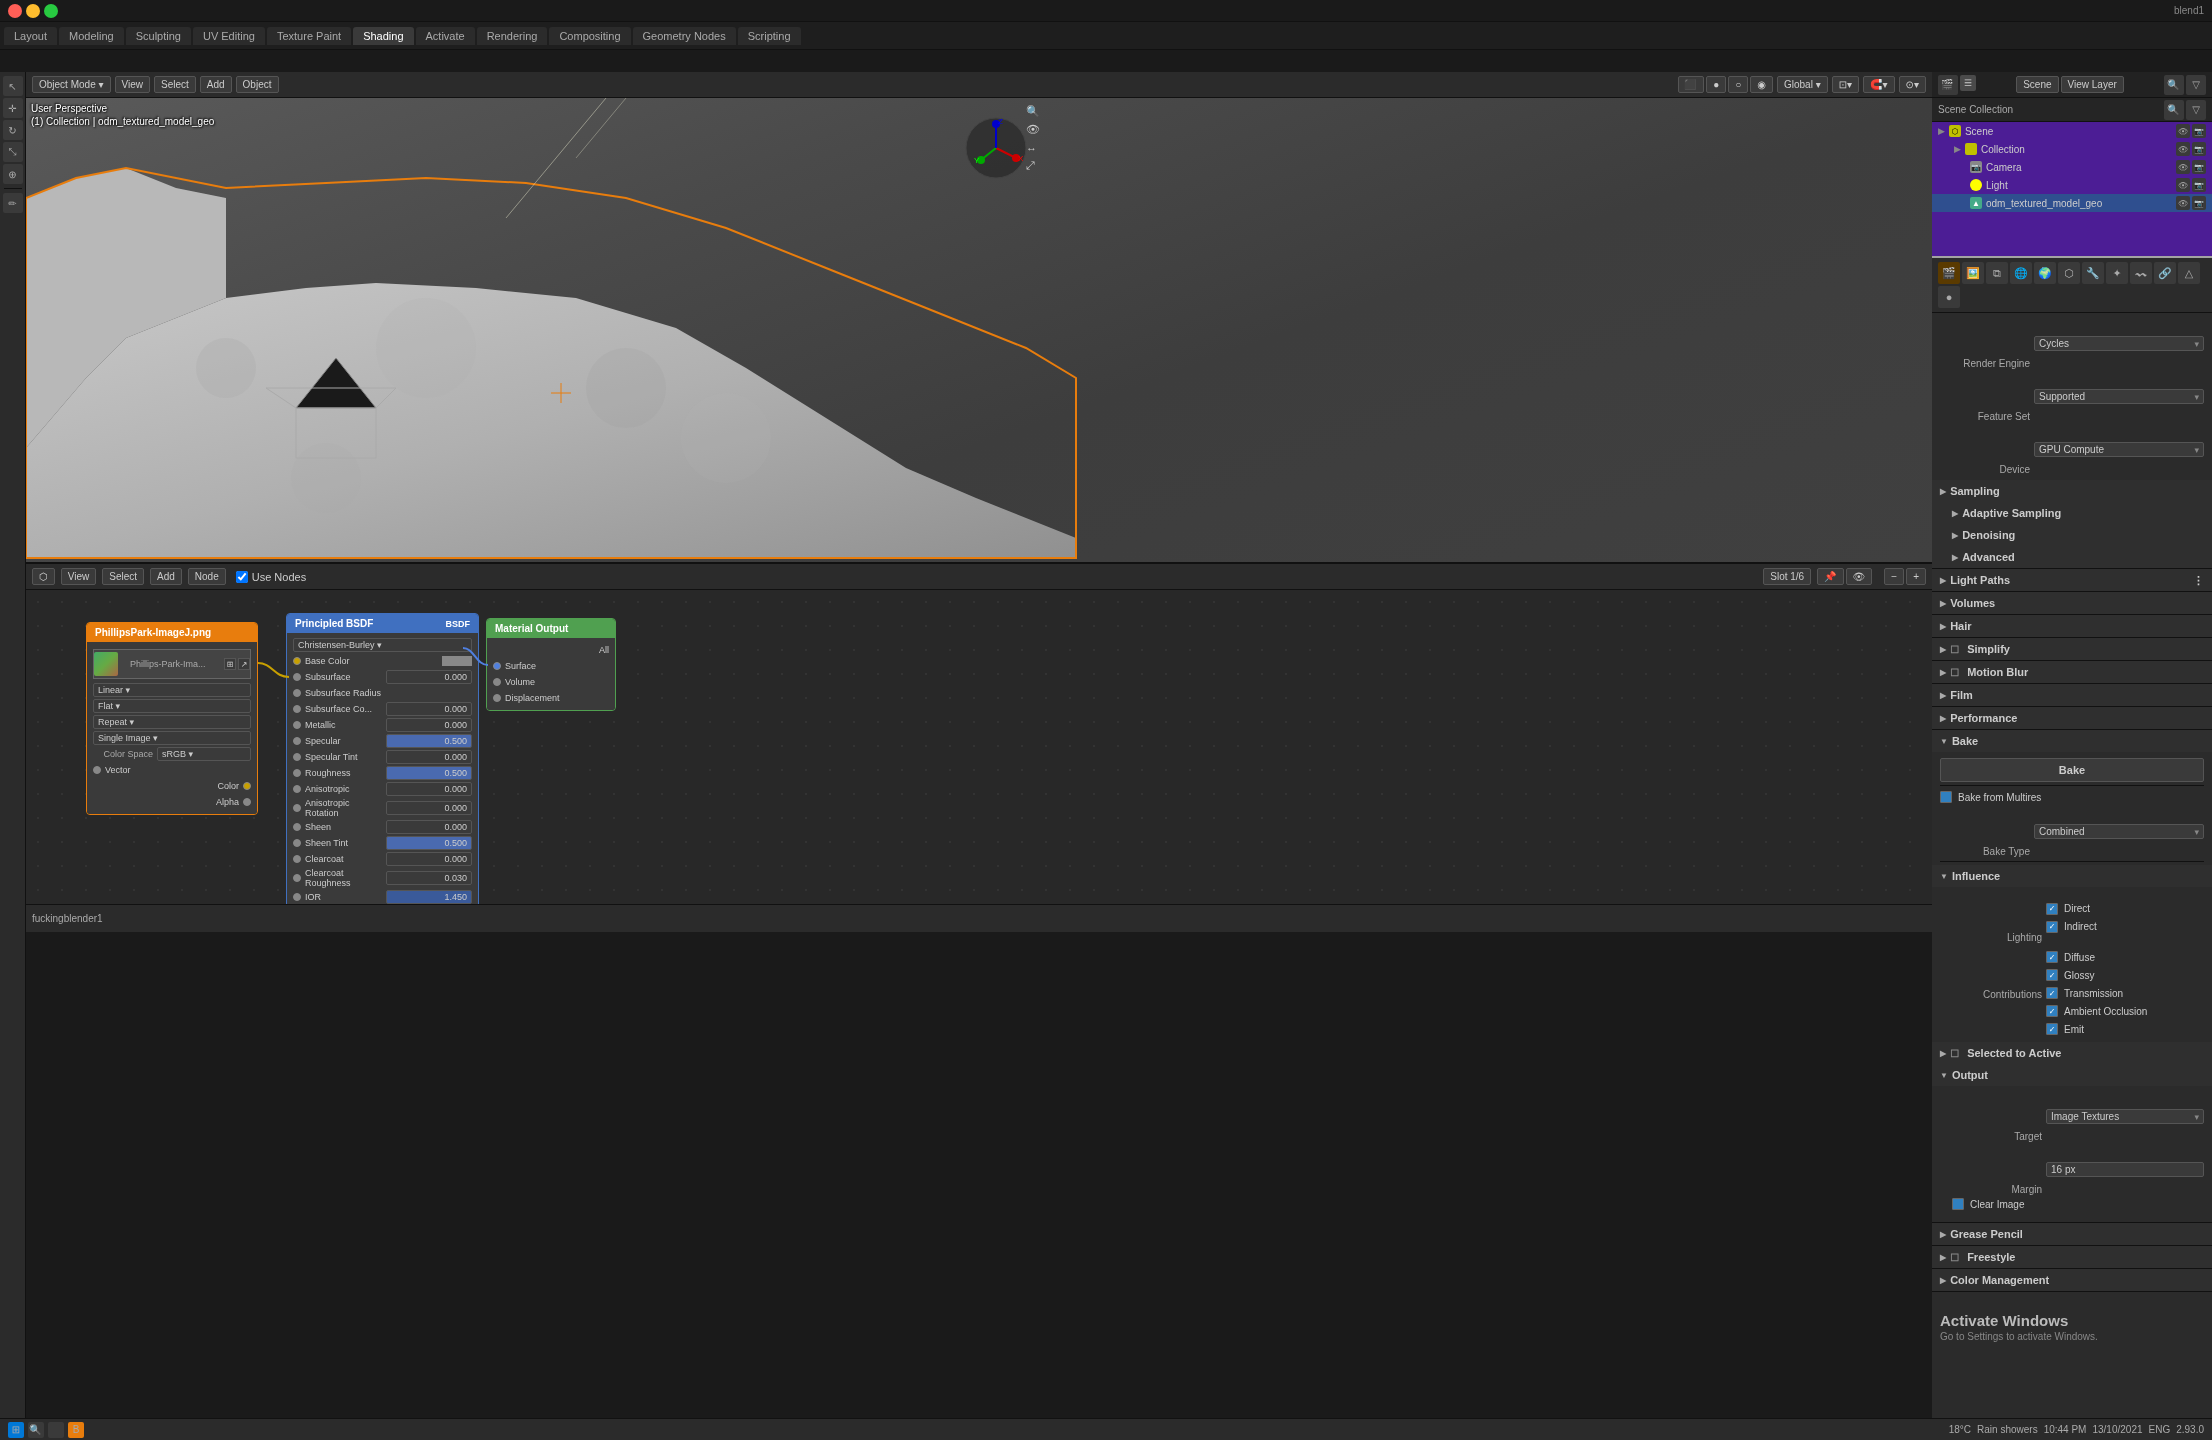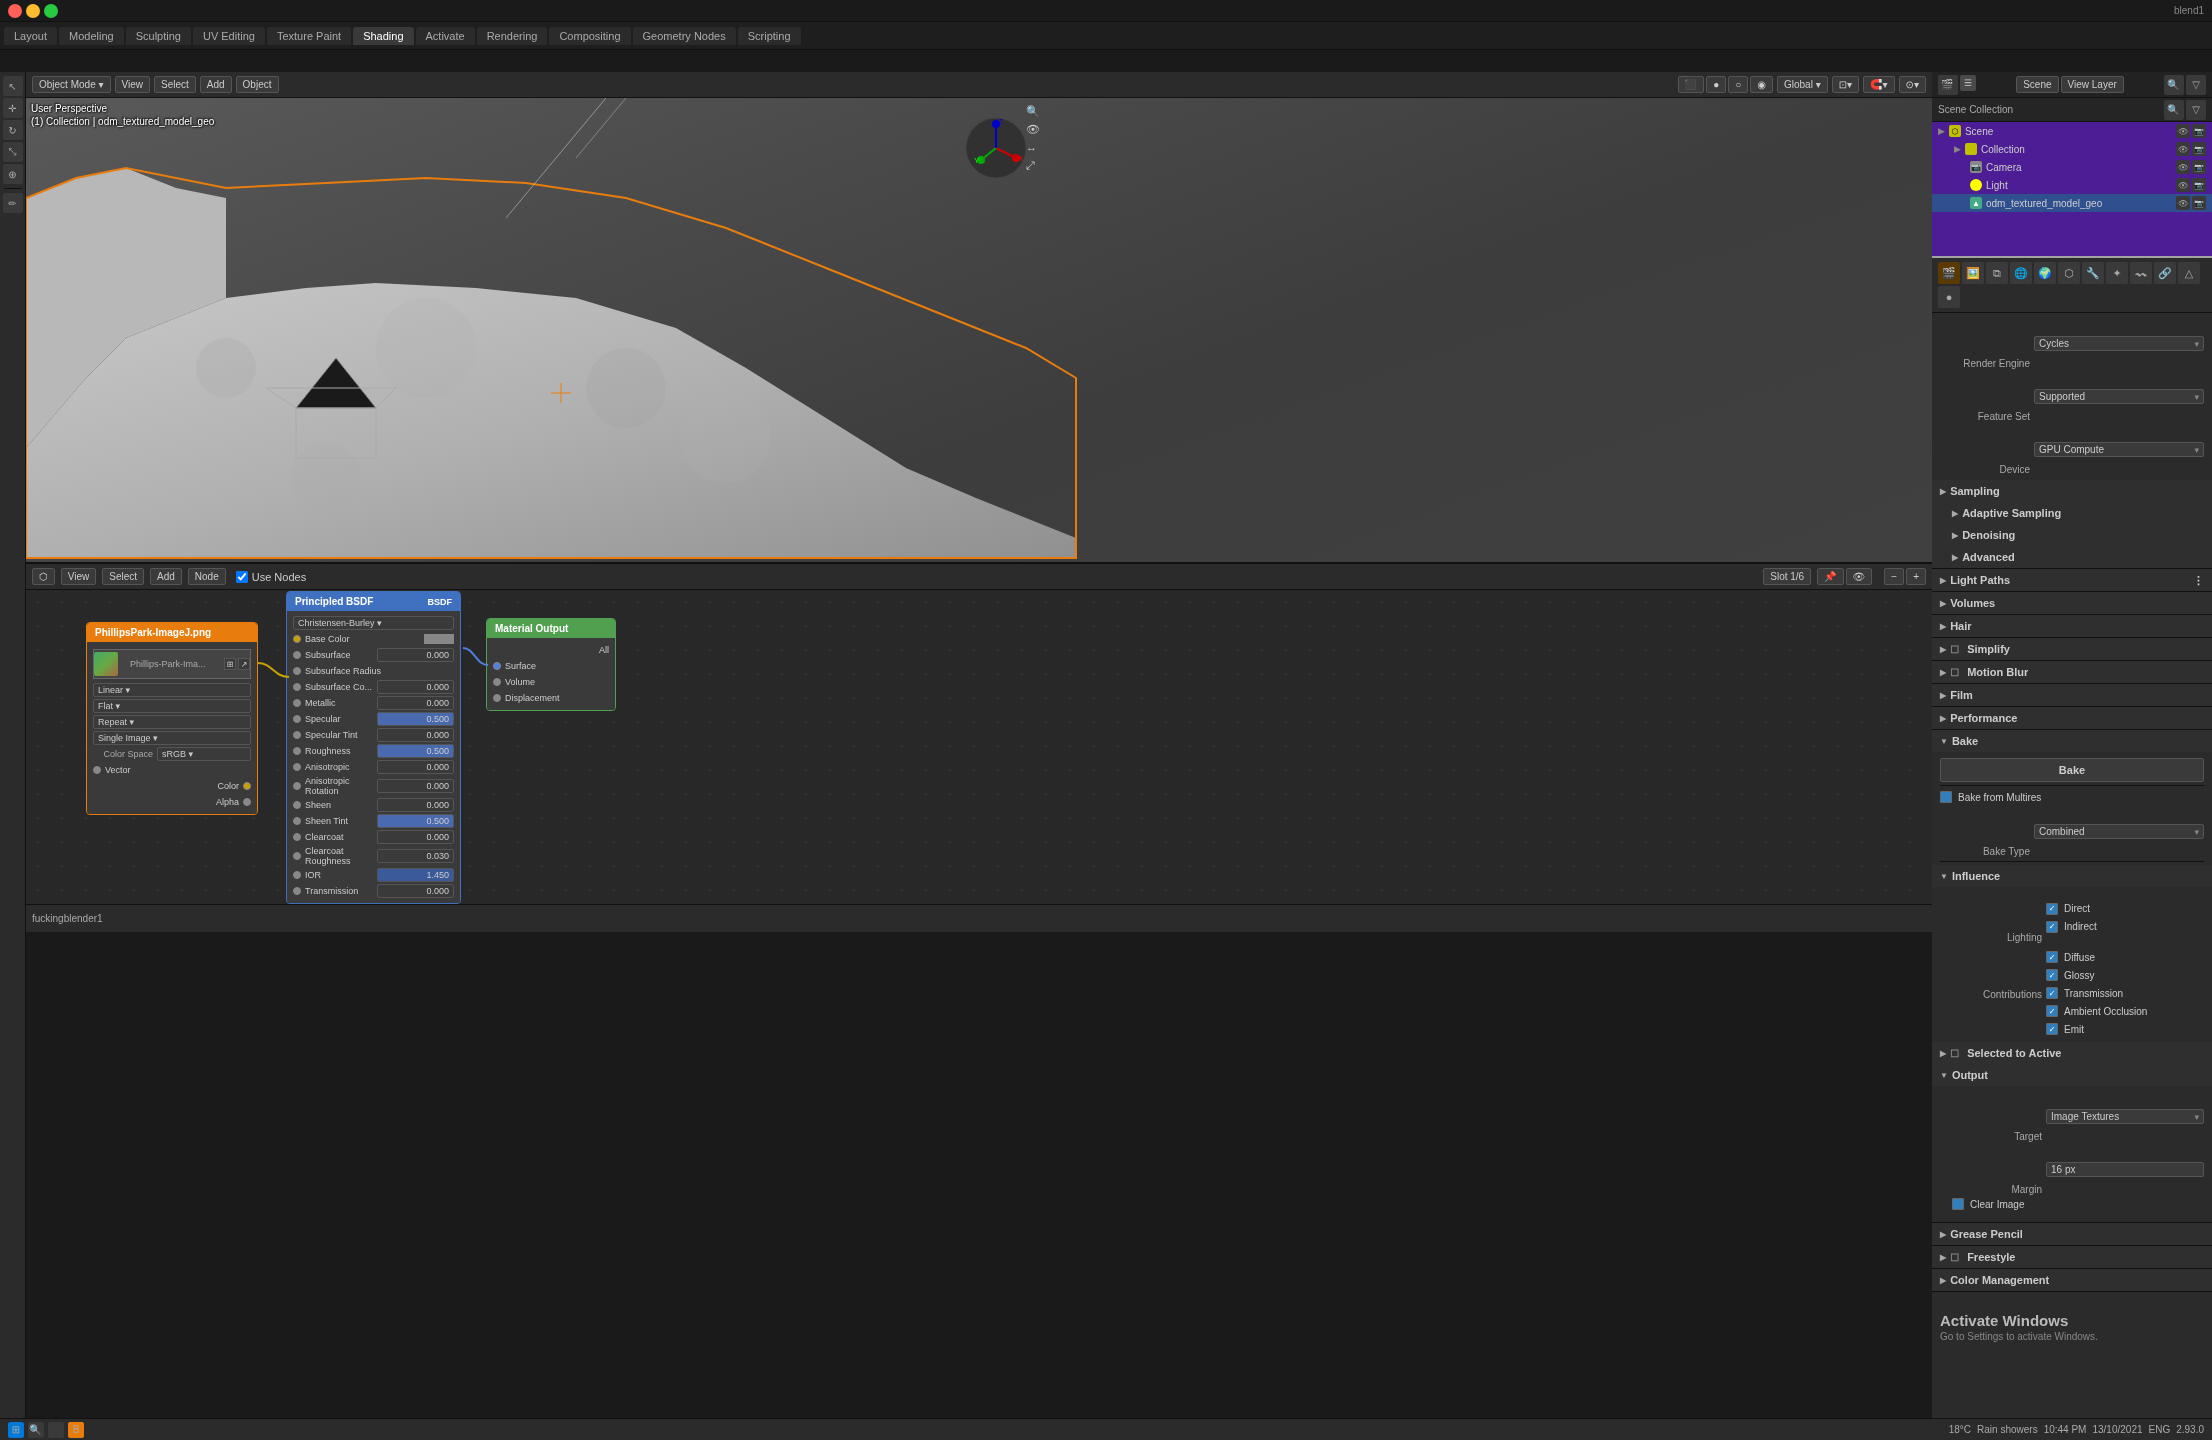--- a/index.html
+++ b/index.html
@@ -641,21 +641,21 @@
               <span style="font-size:9px;">Color</span>
               <div class="node-socket yellow"></div>
             </div>
             <div class="node-row" style="justify-content:flex-end;">
               <span style="font-size:9px;">Alpha</span>
               <div class="node-socket gray"></div>
             </div>
           </div>
         </div>
 
-        <div class="node node-bsdf" style="left:260px;top:1px;width:175px;max-height:320px;overflow:hidden;">
+        <div class="node node-bsdf" style="left:260px;top:23px;width:193px;max-height:320px;overflow:hidden;">
           <div class="node-header">
             <span>Principled BSDF</span>
             <span style="font-size:9px;">BSDF</span>
           </div>
           <div class="node-body">
             <div class="node-row">
               <div class="prop-value" style="flex:1;font-size:9px;">Christensen-Burley ▾</div>
             </div>
 
             <div class="node-row">

